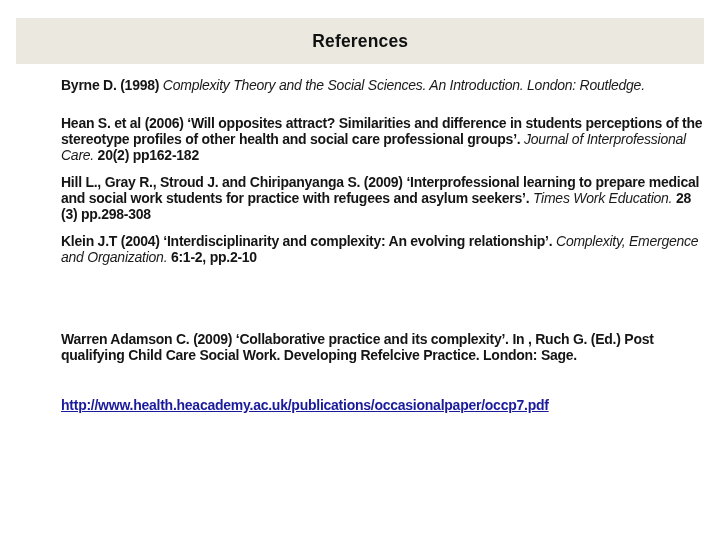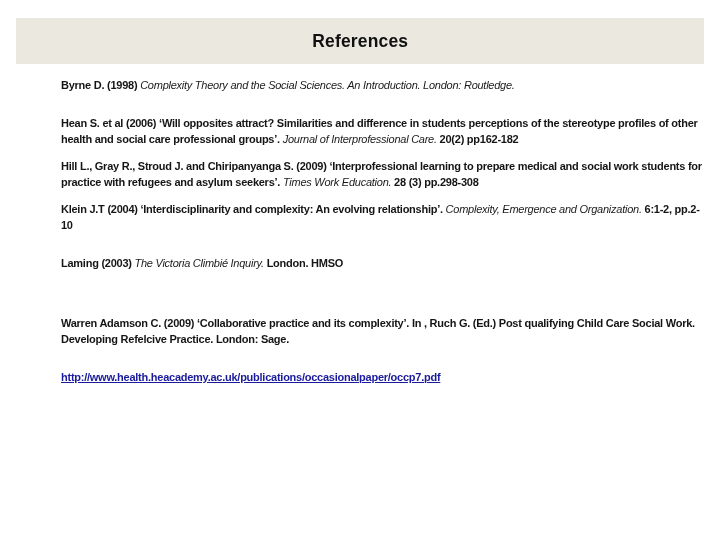--- a/index.html
+++ b/index.html
@@ -33,41 +33,41 @@
       letter-spacing: 0.2px;
       transform: scaleX(0.92);
     }
     .refs {
       position: absolute;
       left: 24px;
       top: 77px;
       width: 680px;
     }
     .ref {
-      font-size: 11px;
+      font-size: 14px;
       line-height: 16px;
       margin: 0;
       font-weight: bold;
       letter-spacing: -0.25px;
       color: #151515;
       padding-left: 37px;
     }
     .ref .it {
       font-style: italic;
       font-weight: normal;
       color: #1a1a1a;
     }
     .ref a {
       color: #1a1a9c;
       text-decoration: underline;
       font-weight: bold;
     }
     .gap-s { height: 11px; }
     .gap-m { height: 22px; }
-    .link-line { margin-top: 0; }
+    .link-line { margin-top: 12px; }
   </style>
 </head>
 <body>
 
 <div class="header-band">
   <span class="header-title">References</span>
 </div>
 
 <div class="refs">
 
@@ -83,21 +83,20 @@
   <div class="gap-s"></div>
 
   <p class="ref"><span>Hill L., Gray R., Stroud J. and Chiripanyanga S. (2009) ‘Interprofessional learning to prepare medical and social work students for practice with refugees and asylum seekers’. </span><span class="it">Times Work Education.</span><span> 28 (3) pp.298-308</span></p>
 
   <div class="gap-s"></div>
 
   <p class="ref"><span> Klein J.T (2004) ‘Interdisciplinarity and complexity:   An evolving relationship’. </span><span class="it">Complexity, Emergence and Organization.</span><span> 6:1-2, pp.2-10</span></p>
 
   <div class="gap-m"></div>
 
-  <p class="ref"><span>Laming (2003) </span><span class="it">The Victoria Climbié  Inquiry.</span><span> London. HMSO</span></p>
 
   <div class="gap-m"></div>
 
 
   <div class="gap-m"></div>
 
   <p class="ref"><span>Warren Adamson C. (2009) ‘Collaborative practice and its complexity’.  In , Ruch G. (Ed.) Post qualifying Child Care Social Work. Developing Refelcive Practice. London: Sage.</span></p>
 
   <div class="gap-m"></div>
 

